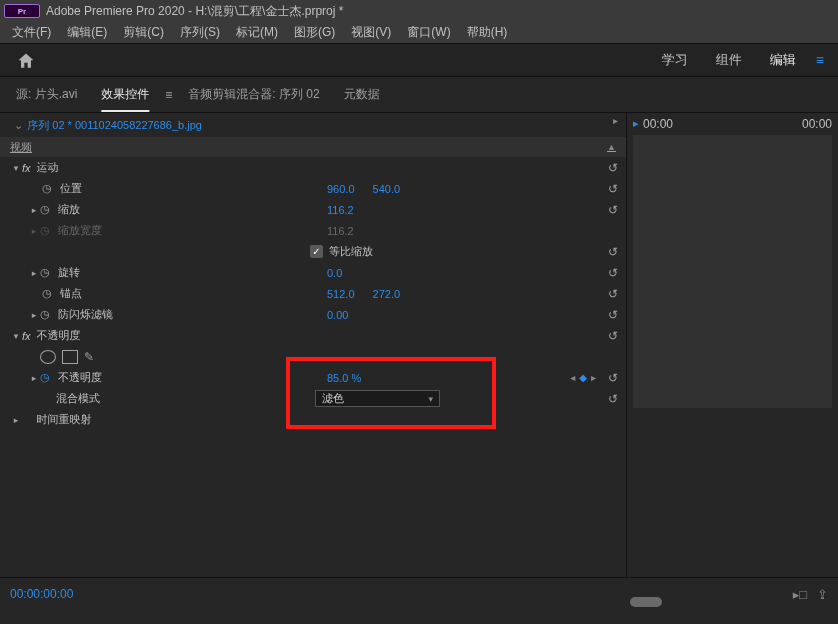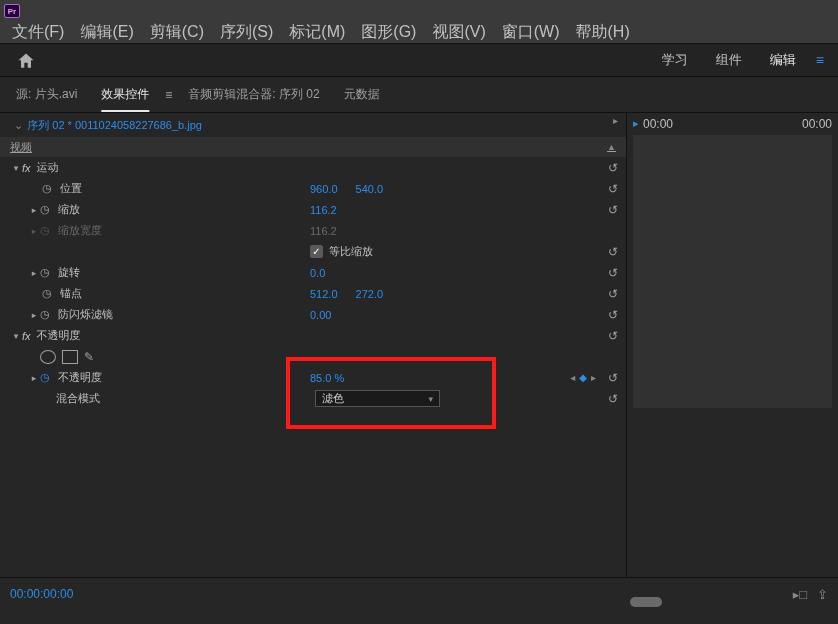--- a/index.html
+++ b/index.html
@@ -1,21 +1,21 @@
 <!DOCTYPE html>
 <html><head>
 <meta charset="utf-8">
 <style>
   * { box-sizing: border-box; margin: 0; padding: 0; }
   html, body { width: 838px; height: 624px; font-family: "Microsoft YaHei", "Segoe UI", sans-serif; background: #262626; color: #d0d0d0; font-size: 12px; overflow: hidden; }
   .titlebar { height: 22px; background: #3a3a3a; display: flex; align-items: center; padding: 0 4px; }
-  .pr-logo { width: 16px; height: 14px; background: #2a0036; border: 1px solid #a070d0; color: #d8a0ff; font-size: 8px; font-weight: bold; display: flex; align-items: center; justify-content: center; border-radius: 2px; margin-right: 6px; }
+  .pr-logo { width: 36px; height: 14px; background: #2a0036; border: 1px solid #a070d0; color: #d8a0ff; font-size: 8px; font-weight: bold; display: flex; align-items: center; justify-content: center; border-radius: 2px; margin-right: 6px; }
   .title-text { color: #c0c0c0; font-size: 12px; }
   .menubar { height: 21px; background: #3a3a3a; display: flex; align-items: center; padding: 0 4px; }
-  .menu-item { padding: 0 8px; font-size: 16px; color: #c0c0c0; cursor: pointer; }
+  .menu-item { padding: 0 8px; font-size: 12px; color: #c0c0c0; cursor: pointer; }
   .topbar { height: 34px; background: #232323; display: flex; align-items: center; padding: 12px 8px; border-top: 1px solid #111; border-bottom: 1px solid #111; }
   .home-icon { width: 20px; height: 18px; margin-left: 8px; }
   .home-icon svg { fill: #b0b0b0; }
   .topbar-spacer { flex: 1; }
   .top-tab { padding: 0 14px; color: #c0c0c0; font-size: 13px; }
   .top-tab.active { color: #e8e8e8; }
   .hamburger { color: #2d8ceb; font-size: 14px; padding: 0 6px; }
   .panel-tabs { height: 36px; background: #262626; display: flex; align-items: center; padding: 0 4px; border-bottom: 1px solid #111; }
   .panel-tab { padding: 0 12px; color: #a0a0a0; font-size: 12px; cursor: pointer; }
   .panel-tab.active { color: #e8e8e8; text-decoration: underline; text-underline-offset: 12px; text-decoration-thickness: 2px; }
@@ -31,21 +31,21 @@
   .scroll-up { margin-left:auto; color:#888; font-size:9px;}
   .prop-row { display: flex; align-items: center; height: 21px; padding: 0 10px; font-size: 11px; position: relative; }
   .twisty { width: 12px; color: #a0a0a0; text-align: center; font-size: 9px; }
   .twisty-open::before { content: "▾"; }
   .twisty-closed::before { content: "▸"; }
   .fx-badge { font-style: italic; color: #c0c0c0; margin-right: 6px; }
   .stopwatch { width: 14px; color: #a0a0a0; margin-right: 4px; }
   .stopwatch.on { color: #2d8ceb; }
   .label { color: #c0c0c0; }
   .label.dim { color: #6a6a6a; }
-  .values { position: absolute; left: 310px; display:flex; gap: 18px; }
+  .values { position: absolute; left: 327px; display:flex; gap: 18px; }
   .val { color: #2d8ceb; }
   .val.dim { color: #6a6a6a; }
   .reset-col { position: absolute; right: 8px; color: #a0a0a0; font-size: 12px; }
   .indent1 { padding-left: 28px; }
   .indent2 { padding-left: 42px; }
   .checkbox-row { position: absolute; left: 310px; display:flex; align-items:center; gap:6px; }
   .checkbox { width: 13px; height: 13px; background: #5a5a5a; border-radius: 2px; display:flex; align-items:center; justify-content:center; color:#fff; font-size:10px; }
   .shapes { display:flex; gap:6px; align-items:center; margin-left: 30px;}
   .shape { width:16px; height:14px; border:1px solid #a0a0a0; }
   .shape.ellipse { border-radius: 50%; }
@@ -65,20 +65,21 @@
   .scroll-thumb { width:32px; height:10px; background:#6a6a6a; border-radius:5px; margin-left:630px;}
   .bottom-bar { height: 22px; background: #262626; display:flex; align-items:center; padding:16px 10px; border-top:1px solid #111;}
   .timecode { color:#2d8ceb; font-size:12px; }
   .bottom-icons { margin-left:auto; display:flex; gap:10px; color:#888; font-size:13px;}
 </style>
 </head>
 <body>
 
 <div class="titlebar">
   <div class="pr-logo">Pr</div>
+  <div class="title-text">Adobe Premiere Pro 2020 - H:\混剪\工程\金士杰.prproj *</div>
 </div>
 
 <div class="menubar">
   <div class="menu-item">文件(F)</div>
   <div class="menu-item">编辑(E)</div>
   <div class="menu-item">剪辑(C)</div>
   <div class="menu-item">序列(S)</div>
   <div class="menu-item">标记(M)</div>
   <div class="menu-item">图形(G)</div>
   <div class="menu-item">视图(V)</div>
@@ -228,20 +229,25 @@
 
       <div class="prop-row indent2">
         <span class="label" style="margin-left:14px;">混合模式</span>
         <span class="dropdown">
           <span>滤色</span>
           <span class="dropdown-arrow">▾</span>
         </span>
         <span class="reset-col">↺</span>
       </div>
 
+      <div class="prop-row">
+        <span class="twisty twisty-closed"></span>
+        <span class="fx-badge" style="visibility:hidden">fx</span>
+        <span class="label">时间重映射</span>
+      </div>
 
       <div class="highlight-box"></div>
     </div>
   </div>
 
   <div class="timeline-side">
     <div class="timeline-ruler">
       <span class="playhead"></span>
       <span style="margin-left:10px;">00:00</span>
       <span>00:00</span>

